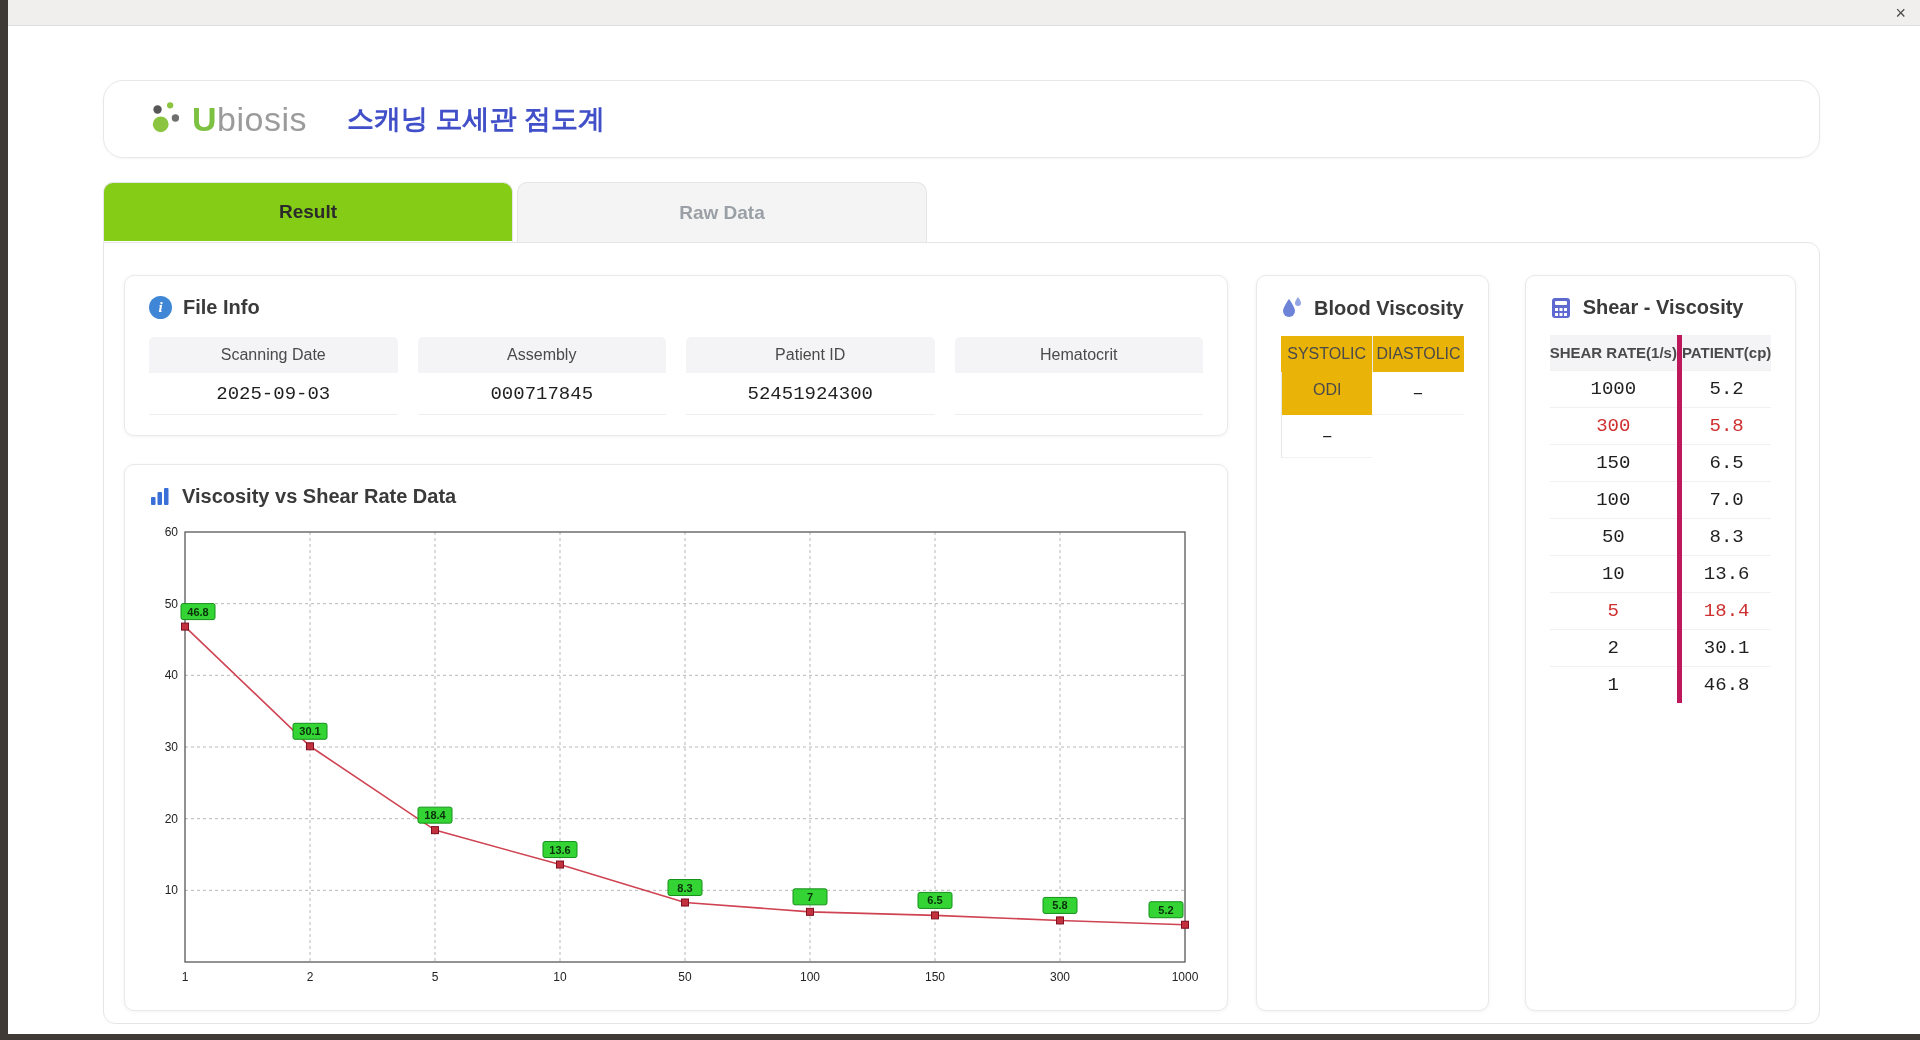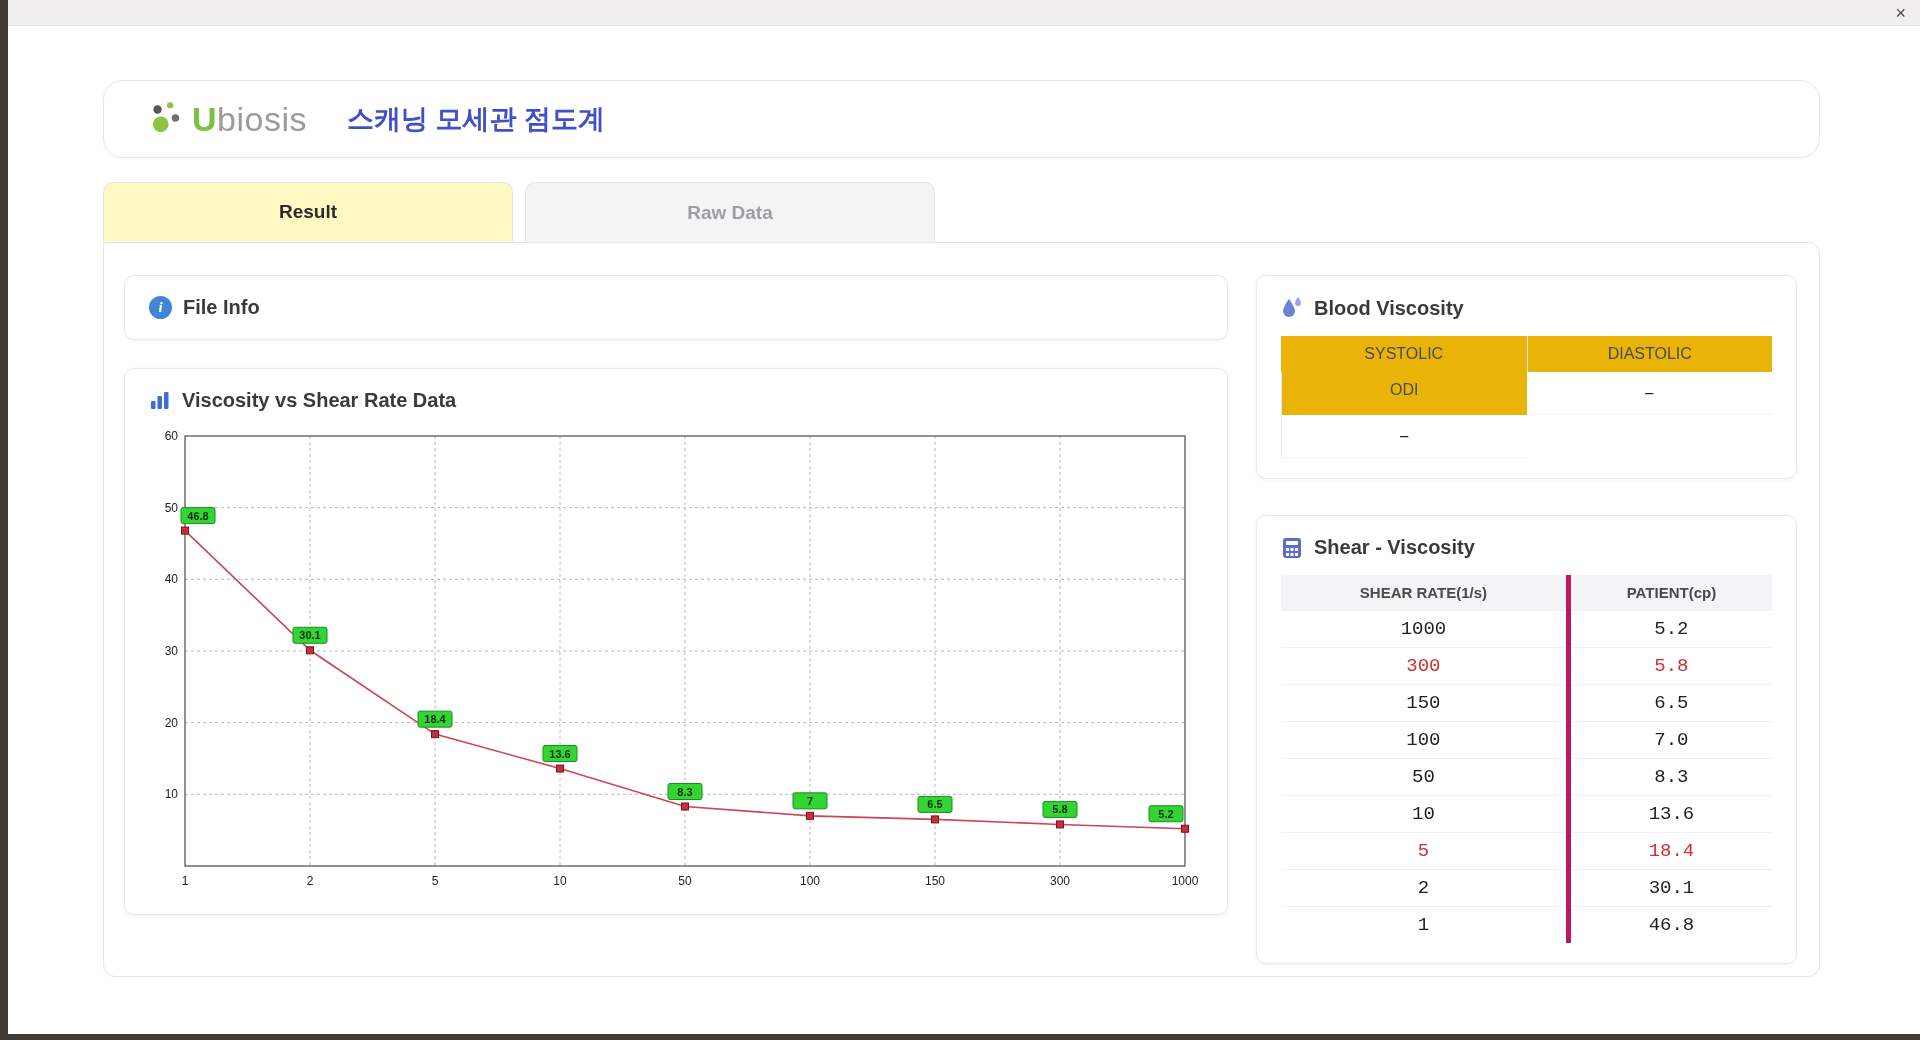--- a/index.html
+++ b/index.html
@@ -30,29 +30,29 @@
   .logo-rest { color:#9b9b9b; }
   .app-title { margin-left:40px; font-size:27px; font-weight:bold; color:#4150c9; }
 
   
   .tabs { display:flex; margin-top:24px; }
   .tab {
     width:410px; height:60px; display:flex; align-items:center; justify-content:center;
     font-size:19px; border:1px solid #e5e5e5; border-bottom:none;
     border-radius:10px 10px 0 0; position:relative;
   }
-  .tab-active { background:#fef9c3; color:#2b2b2b; font-weight:bold; z-index:3; margin-bottom:-1px; border-bottom:1px solid #fff; }
-  .tab-inactive { background:#f4f4f4; color:#9aa0a6; font-weight:600; margin-left:12px; }
+  .tab-active { background:#84cc16; color:#2b2b2b; font-weight:bold; z-index:3; margin-bottom:-1px; border-bottom:1px solid #fff; }
+  .tab-inactive { background:#f4f4f4; color:#9aa0a6; font-weight:600; margin-left:4px; }
 
   .content-panel {
     border:1px solid #e5e5e5; border-radius:0 12px 12px 12px; background:#fff;
     padding:32px 22px 12px 20px; display:flex; gap:28px; position:relative; z-index:2;
   }
   .col-left { width:1104px; display:flex; flex-direction:column; gap:28px; }
-  .col-right { flex:1; display:flex; flex-direction:column; gap:36px; }
+  .col-right { flex:1; display:flex; flex-direction:row; gap:36px; }
 
   .card {
     border:1px solid #e9e9e9; border-radius:10px; padding:20px 24px;
     box-shadow:0 1px 4px rgba(0,0,0,0.05); background:#fff;
   }
   .card-title { display:flex; align-items:center; gap:11px; font-size:20px; font-weight:bold; color:#3a3a3a; }
   .icon { display:inline-flex; align-items:center; justify-content:center; flex:0 0 auto; }
   .info-icon {
     width:23px; height:23px; border-radius:50%; background:#3f87d6; color:#fff;
     font-family:"Liberation Serif", serif; font-style:italic; font-weight:bold; font-size:15px;
@@ -122,20 +122,38 @@
 
     <div class="content-panel">
 
       <div class="col-left">
 
         <div class="card">
           <div class="card-title">
             <span class="icon info-icon">i</span>
             <span>File Info</span>
           </div>
+          <div class="fields" id="file-fields">
+              <div class="field">
+                <div class="field-label">Scanning Date</div>
+                <div class="field-value">2025-09-03</div>
+              </div>
+              <div class="field">
+                <div class="field-label">Assembly</div>
+                <div class="field-value">000717845</div>
+              </div>
+              <div class="field">
+                <div class="field-label">Patient ID</div>
+                <div class="field-value">52451924300</div>
+              </div>
+              <div class="field">
+                <div class="field-label">Hematocrit</div>
+                <div class="field-value"></div>
+              </div>
+            </div>
         </div>
 
         <div class="card">
           <div class="card-title">
             <span class="icon">
               <svg width="22" height="22" viewBox="0 0 22 22">
                 <rect x="2" y="11" width="4.5" height="8" rx="1" fill="#3a6fd8"></rect>
                 <rect x="8.5" y="6" width="4.5" height="13" rx="1" fill="#3a6fd8"></rect>
                 <rect x="15" y="2" width="4.5" height="17" rx="1" fill="#3a6fd8"></rect>
               </svg>

